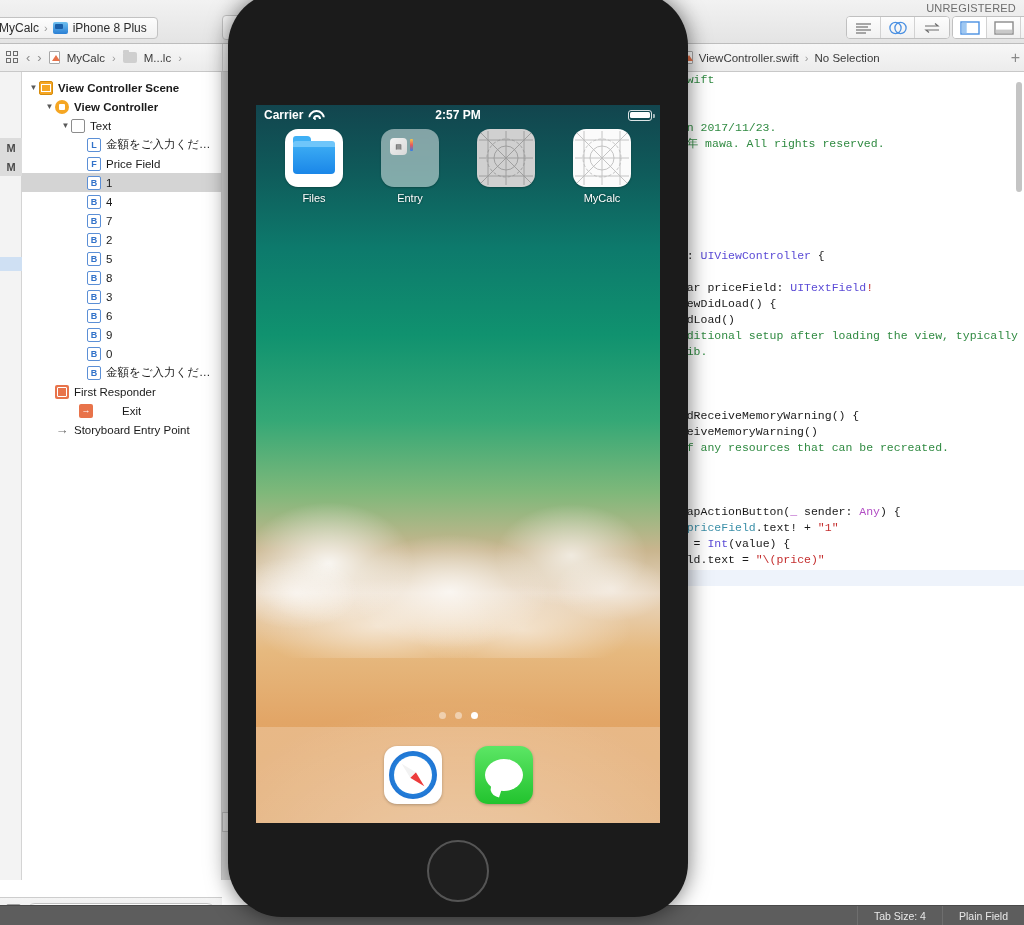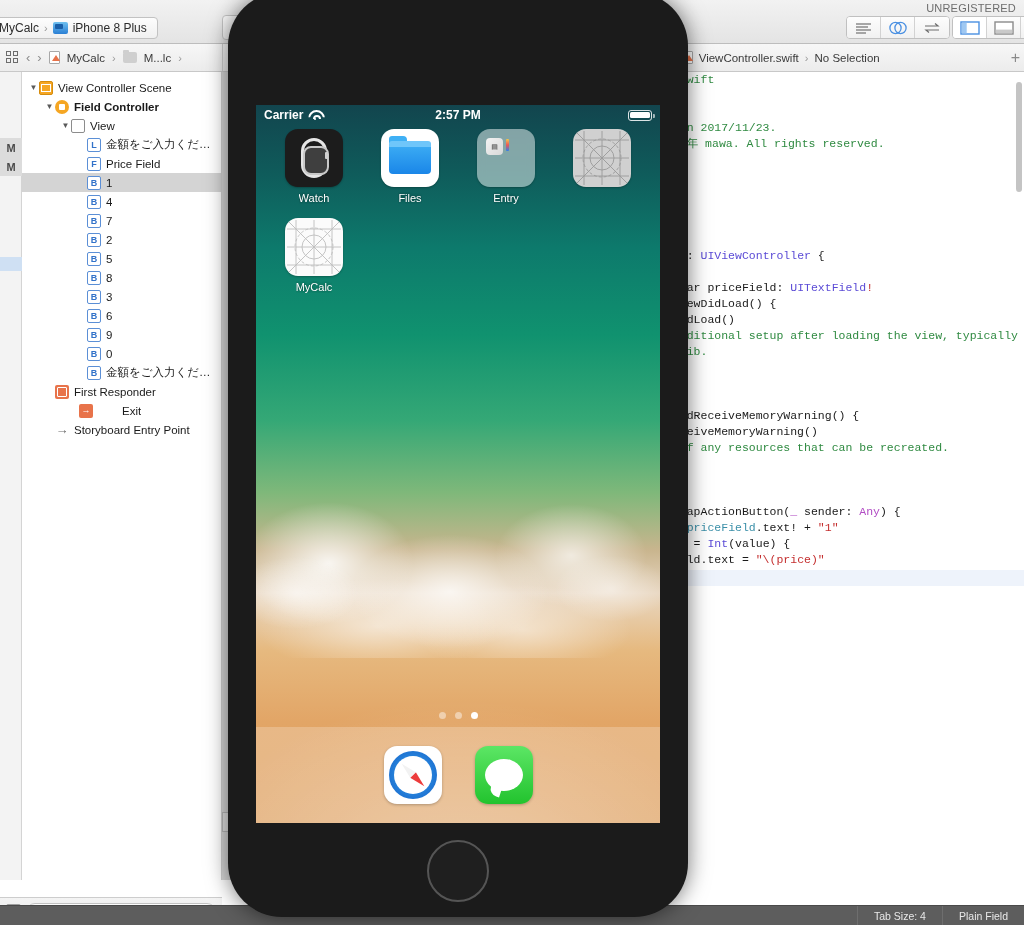--- a/index.html
+++ b/index.html
@@ -574,31 +574,31 @@
       <div class="gutter-m" style="top:66px">M</div>
       <div class="gutter-m" style="top:85px">M</div>
       <div class="gutter-blue" style="top:185px"></div>
     </div>
 
     <div class="navigator">
       <div class="outline" id="outline-list">
           <div class="out-row" style="padding-left: 6px;">
             <span class="disc">▼</span>
             <span class="badge scene"></span>
-            <span class="out-label" style="font-weight: normal;">View Controller Scene</span>
+            <span class="out-label" style="font-weight: bold;">View Controller Scene</span>
           </div>
           <div class="out-row" style="padding-left: 22px;">
             <span class="disc">▼</span>
             <span class="badge vc"></span>
-            <span class="out-label" style="font-weight: bold;">Field Controller</span>
+            <span class="out-label" style="font-weight: bold;">View Controller</span>
           </div>
           <div class="out-row" style="padding-left: 38px;">
             <span class="disc">▼</span>
             <span class="badge view"></span>
-            <span class="out-label">View</span>
+            <span class="out-label">Text</span>
           </div>
           <div class="out-row" style="padding-left: 54px;">
             <span class="disc"></span>
             <span class="badge lbl">L</span>
             <span class="out-label">金額をご入力ください</span>
           </div>
           <div class="out-row" style="padding-left: 54px;">
             <span class="disc"></span>
             <span class="badge fld">F</span>
             <span class="out-label">Price Field</span>
@@ -720,29 +720,20 @@
             </span>
         </div>
         <div class="ios-time">2:57 PM</div>
         <div class="battery">
             <i></i>
           </div>
       </div>
 
       <div class="app-grid">
 
-        <div class="app-cell">
-          <div class="app-icon ic-watch">
-            <div class="band">
-                <div class="body"></div>
-                <div class="crown"></div>
-              </div>
-          </div>
-          <div class="app-name">Watch</div>
-        </div>
 
         <div class="app-cell">
           <div class="app-icon ic-files">
             <div class="folder"></div>
           </div>
           <div class="app-name">Files</div>
         </div>
 
         <div class="app-cell">
           <div class="app-icon ic-extras">

